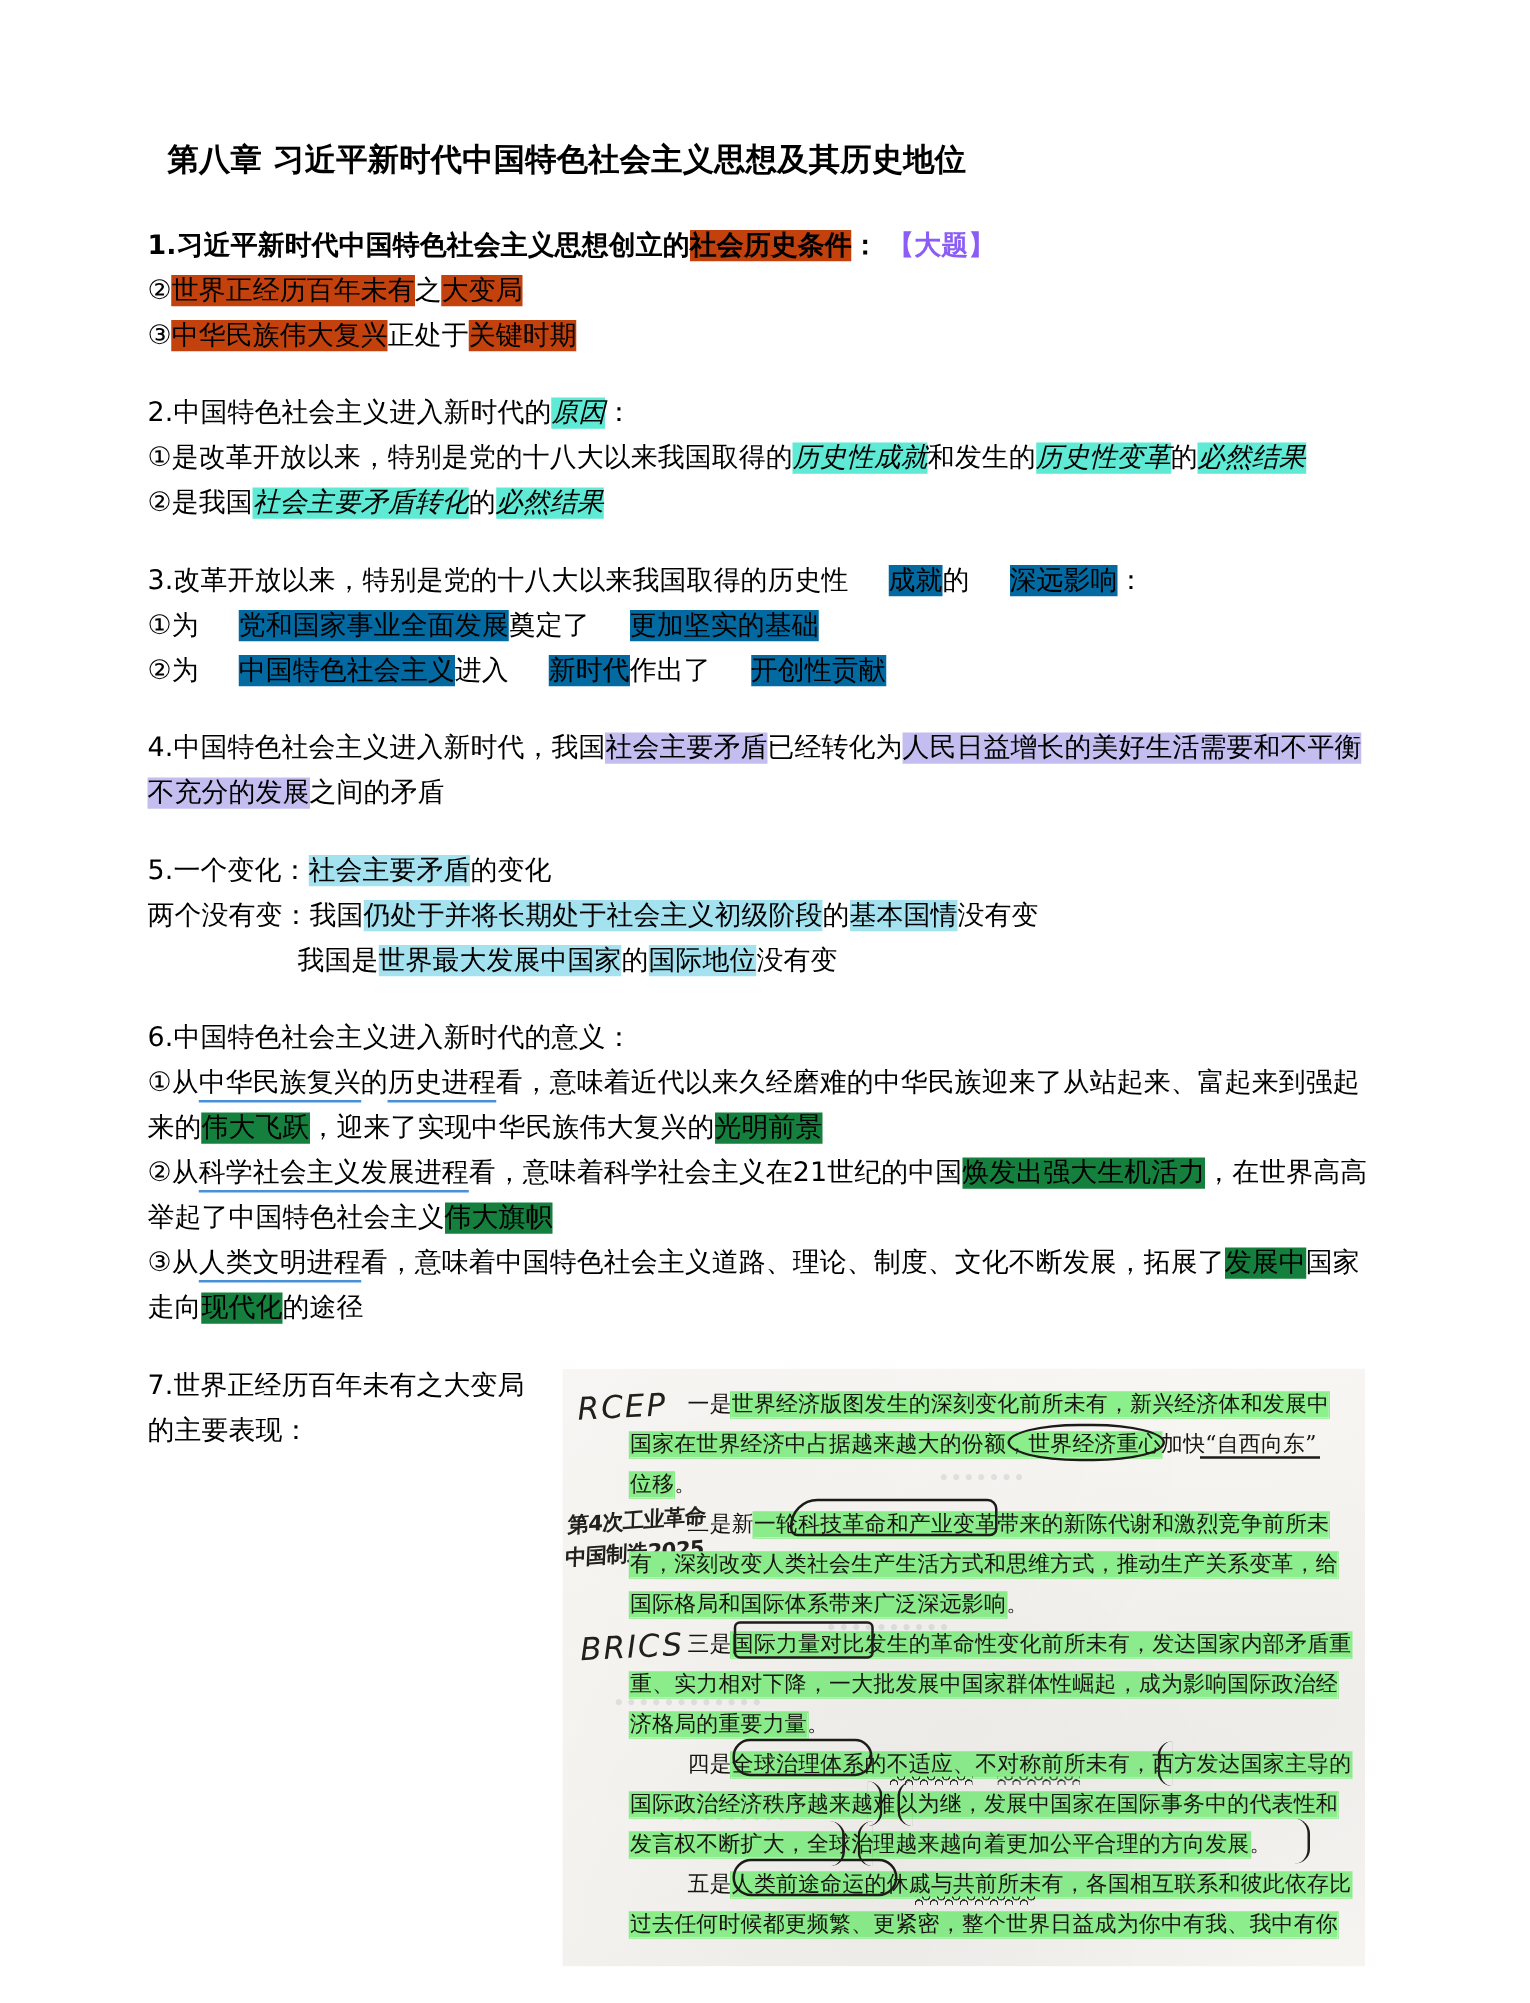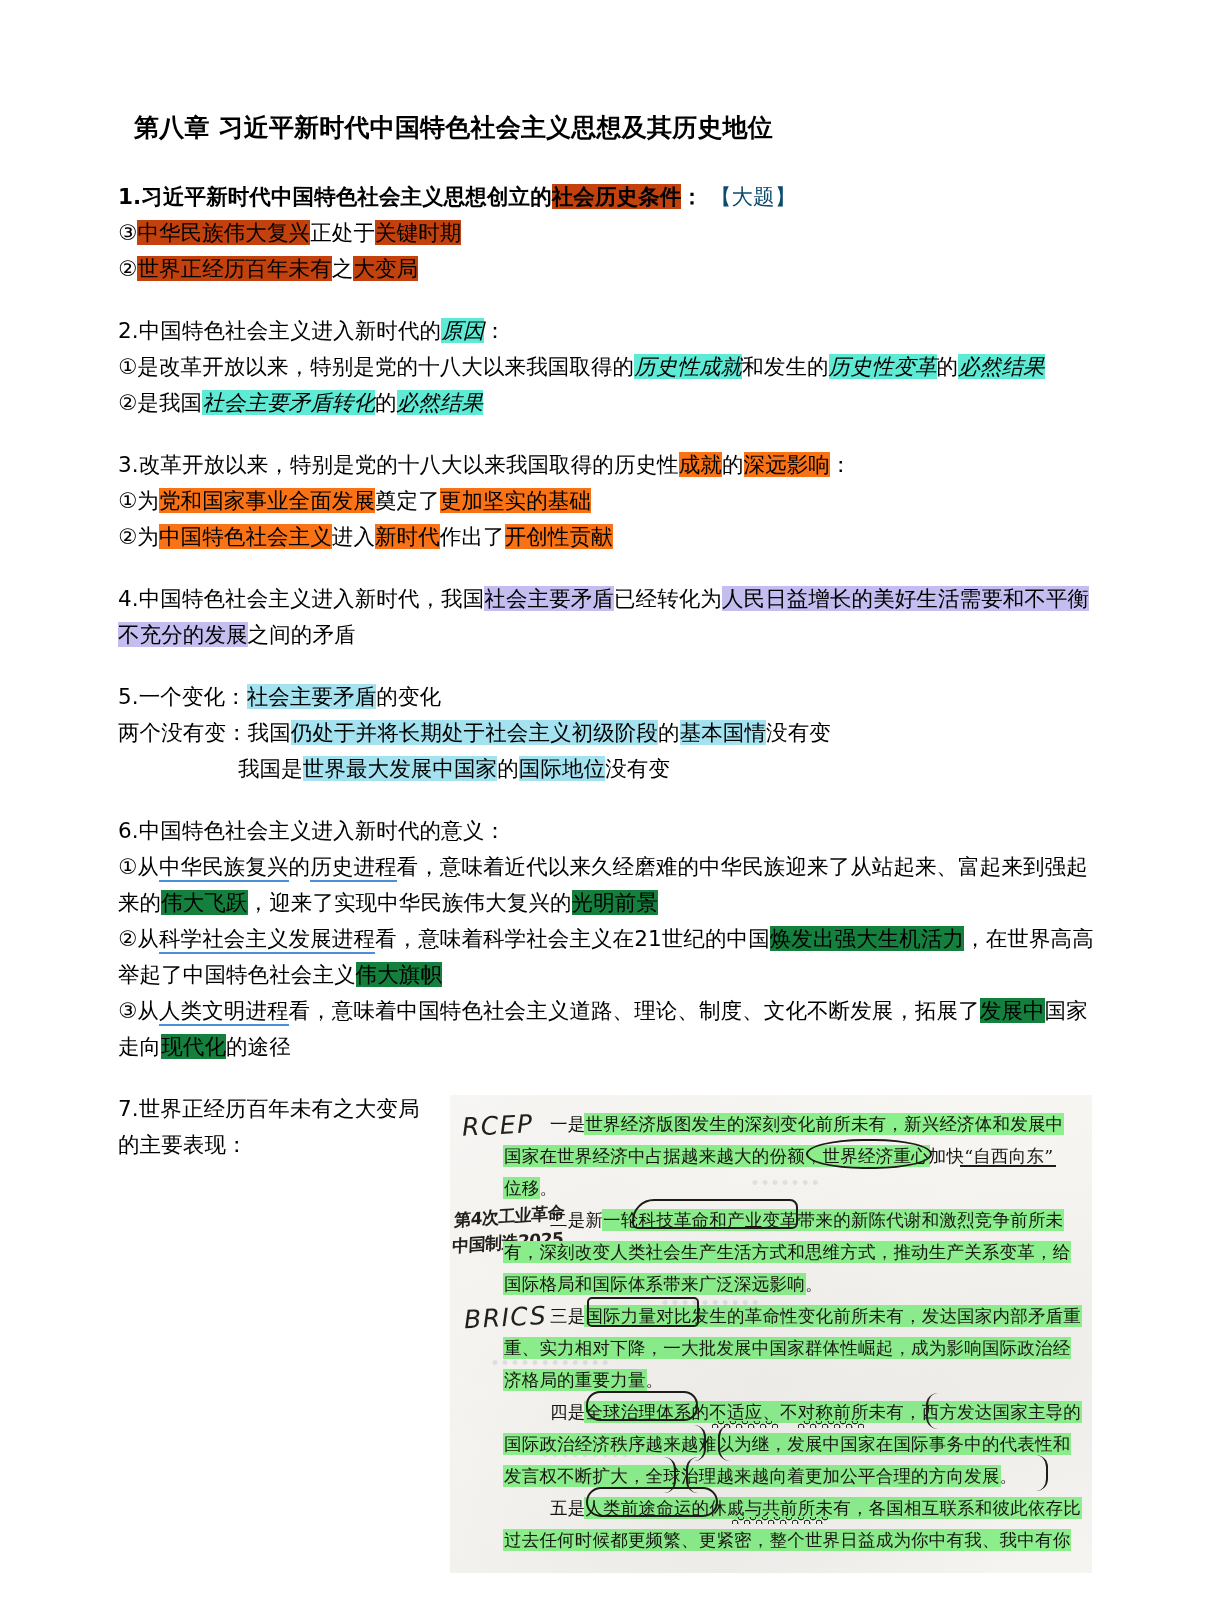--- a/index.html
+++ b/index.html
@@ -29,25 +29,25 @@
     line-height: 36px;
     margin: 0;
     letter-spacing: 0.1px;
   }
   .line.indent { padding-left: 120px; }
   .bold { font-weight: bold; }
 
   
   .hl-pink   { background: #c2410c; }
   .hl-amber  { background: #5eead4; font-style: italic; }
-  .hl-green  { background: #f97316; }
+  .hl-green  { background: #0369a1; margin-left: 32px; }
   .hl-purple { background: #c4bdf0; }
   .hl-cyan   { background: #a5e2f0; }
   .hl-blue   { background: #15803d; text-align: center; }
-  .red-note  { color: #0c4a6e; font-weight: normal; }
+  .red-note  { color: #8b5cf6; font-weight: bold; }
   .u-blue    { border-bottom: 2.5px solid #4a90d9; padding-bottom: 1px; }
 
   
   .sec7 { position: relative; }
   .sec7-text { width: 330px; }
 
   .photo {
     position: absolute;
     left: 332px;
     top: 4px;
@@ -151,24 +151,24 @@
 <div class="page">
 
   <h1 class="doc-title">第八章 习近平新时代中国特色社会主义思想及其历史地位</h1>
 
   <div class="block">
     <p class="line">
       <span class="bold">1.</span><span class="bold">习近平新时代中国特色社会主义思想创立的</span><span class="bold hl-pink">社会历史条件</span><span class="bold">：</span>
       <span class="red-note">【大题】</span>
     </p>
     <p class="line">
+      <span>②</span><span class="hl-pink">世界正经历百年未有</span><span>之</span><span class="hl-pink">大变局</span>
+    </p>
+    <p class="line">
       <span>③</span><span class="hl-pink">中华民族伟大复兴</span><span>正处于</span><span class="hl-pink">关键时期</span>
-    </p>
-    <p class="line">
-      <span>②</span><span class="hl-pink">世界正经历百年未有</span><span>之</span><span class="hl-pink">大变局</span>
     </p>
   </div>
 
   <div class="block">
     <p class="line">
       <span>2.中国特色社会主义进入新时代的</span><span class="hl-amber">原因</span><span>：</span>
     </p>
     <p class="line">
       <span>①是改革开放以来，特别是党的十八大以来我国取得的</span><span class="hl-amber">历史性成就</span><span>和发生的</span><span class="hl-amber">历史性变革</span><span>的</span><span class="hl-amber">必然结果</span>
     </p>

